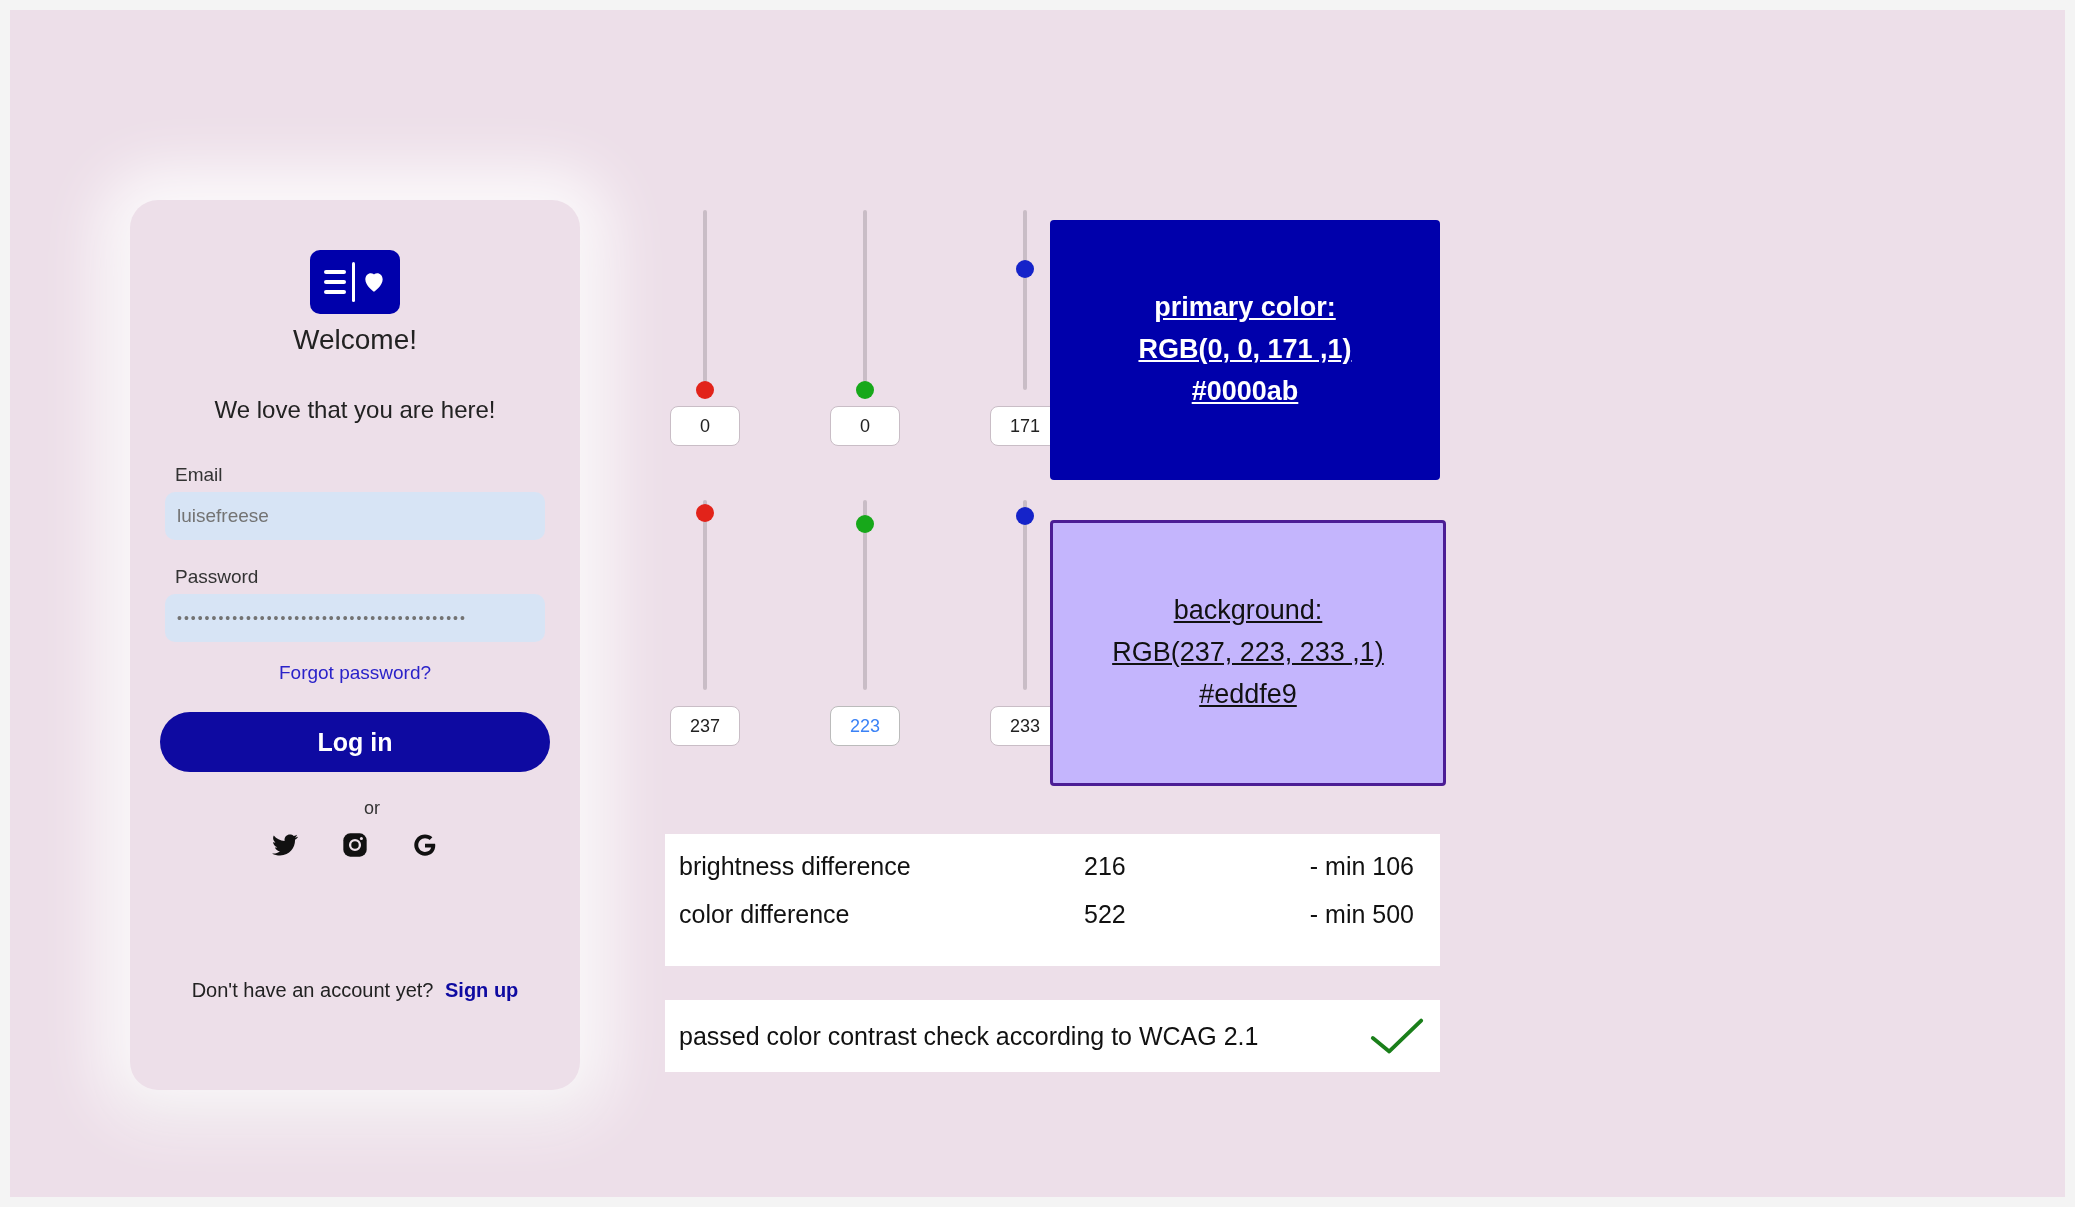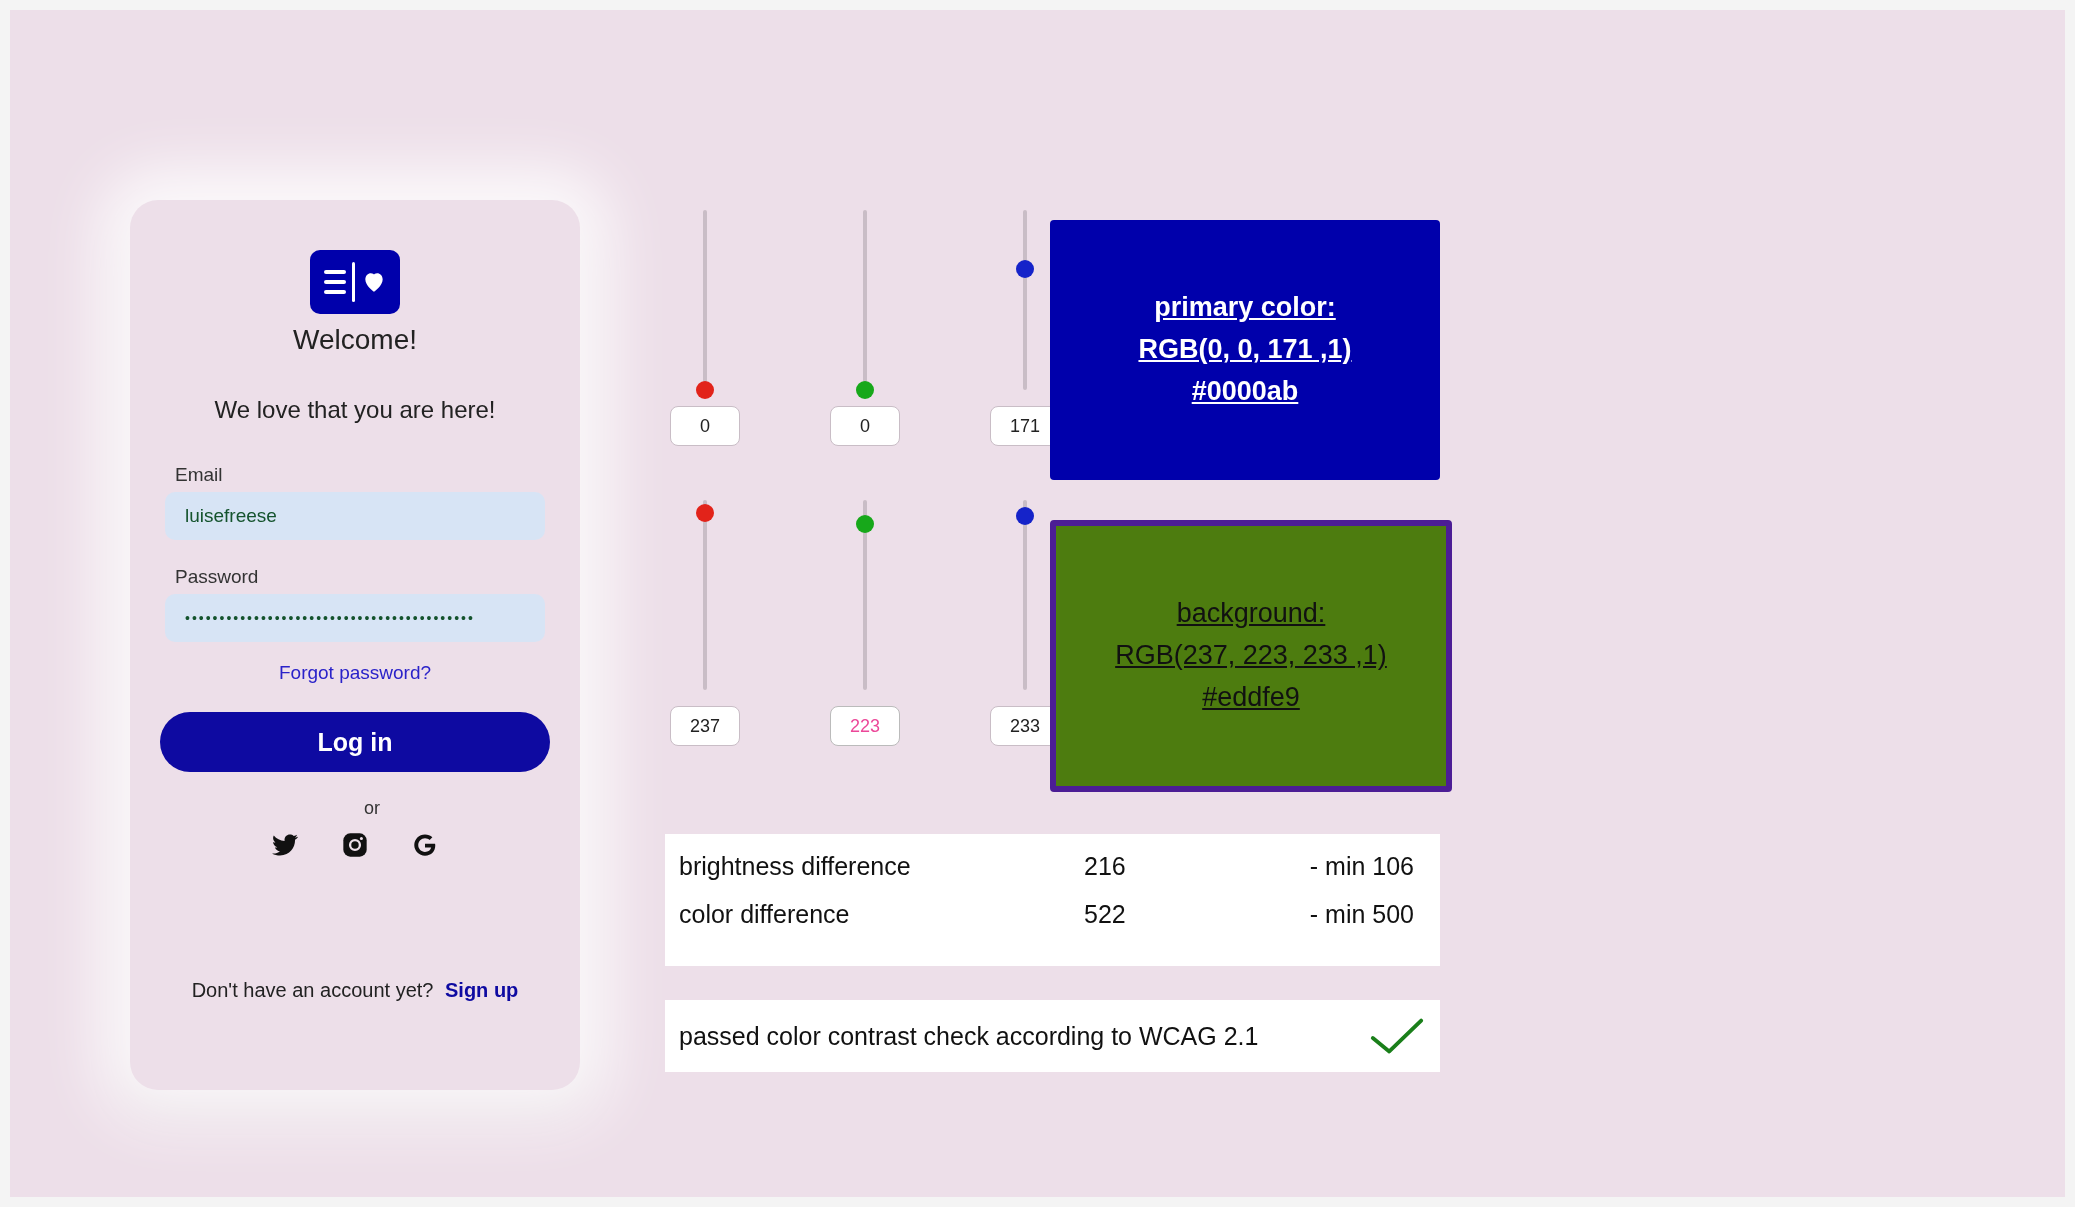--- a/index.html
+++ b/index.html
@@ -79,23 +79,23 @@
   }
   .field-label.pw { margin-top: 26px; }
   .text-input {
     display:block;
     margin: 6px auto 0 auto;
     width: 380px;
     height: 48px;
     border: none;
     border-radius: 10px;
     background: #d7e4f5;
-    padding: 0 20px;
+    padding: 0 12px;
     font-size: 19px;
-    color: #14532d;
+    color: #737373;
     box-sizing: border-box;
     font-family: inherit;
   }
   .text-input.pw {
     letter-spacing: 2px;
     font-size: 14px;
   }
   .forgot {
     margin-top: 20px;
     font-size: 19px;
@@ -179,21 +179,21 @@
     height: 40px;
     border: 1px solid #c9bdc6;
     border-radius: 8px;
     background:#fff;
     text-align:center;
     font-size:18px;
     color:#222;
     box-sizing:border-box;
     font-family: inherit;
   }
-  .val-box.muted { color:#ec4899; border-color:#bbb;margin-top:16px; }
+  .val-box.muted { color:#3b82f6; border-color:#bbb;margin-top:16px; }
 
   
   .swatch {
     position: absolute;
     left: 1040px;
     width: 390px;
     border-radius: 4px;
     display:flex;
     flex-direction:column;
     align-items:center;
@@ -205,23 +205,23 @@
   }
   .swatch.primary {
     top: 210px;
     height: 260px;
     background: #0000ab;
     color: #fff;
   }
   .swatch.bg {
     top: 510px;
     height: 260px;
-    background: #4d7c0f;
+    background: #c4b5fd;
     color: #111;
-    border: 6px solid #4c1d95;
+    border: 3px solid #4c1d95;
     font-weight: 500;
   }
 
   
   .results, .passed {
     position: absolute;
     left: 655px;
     width: 775px;
     background: #fff;
     font-size: 25px;

